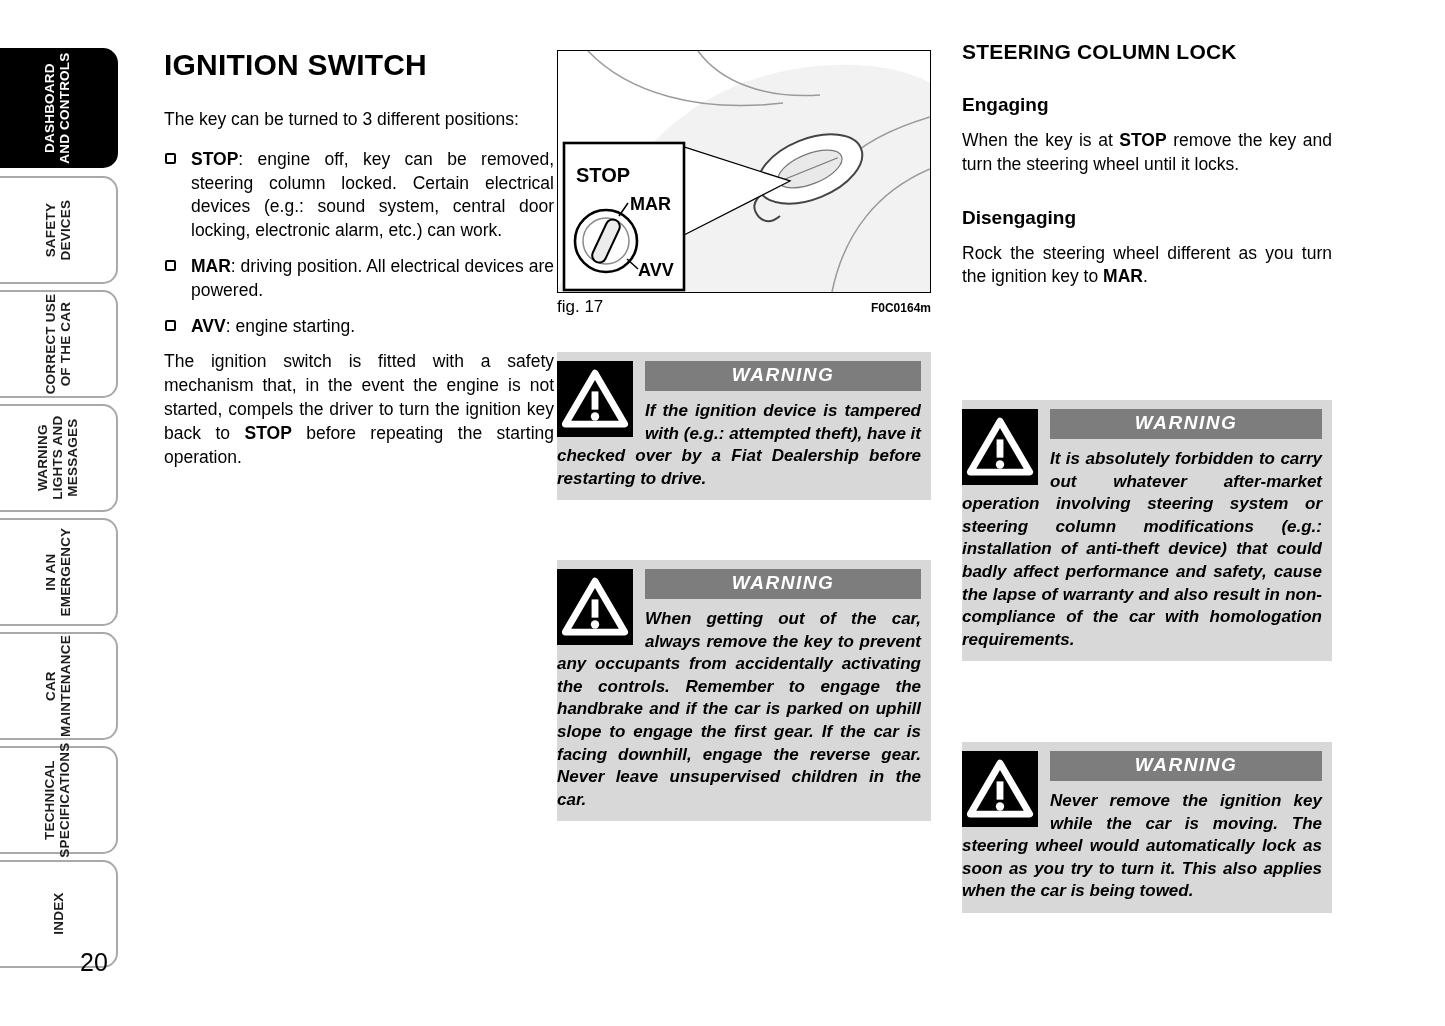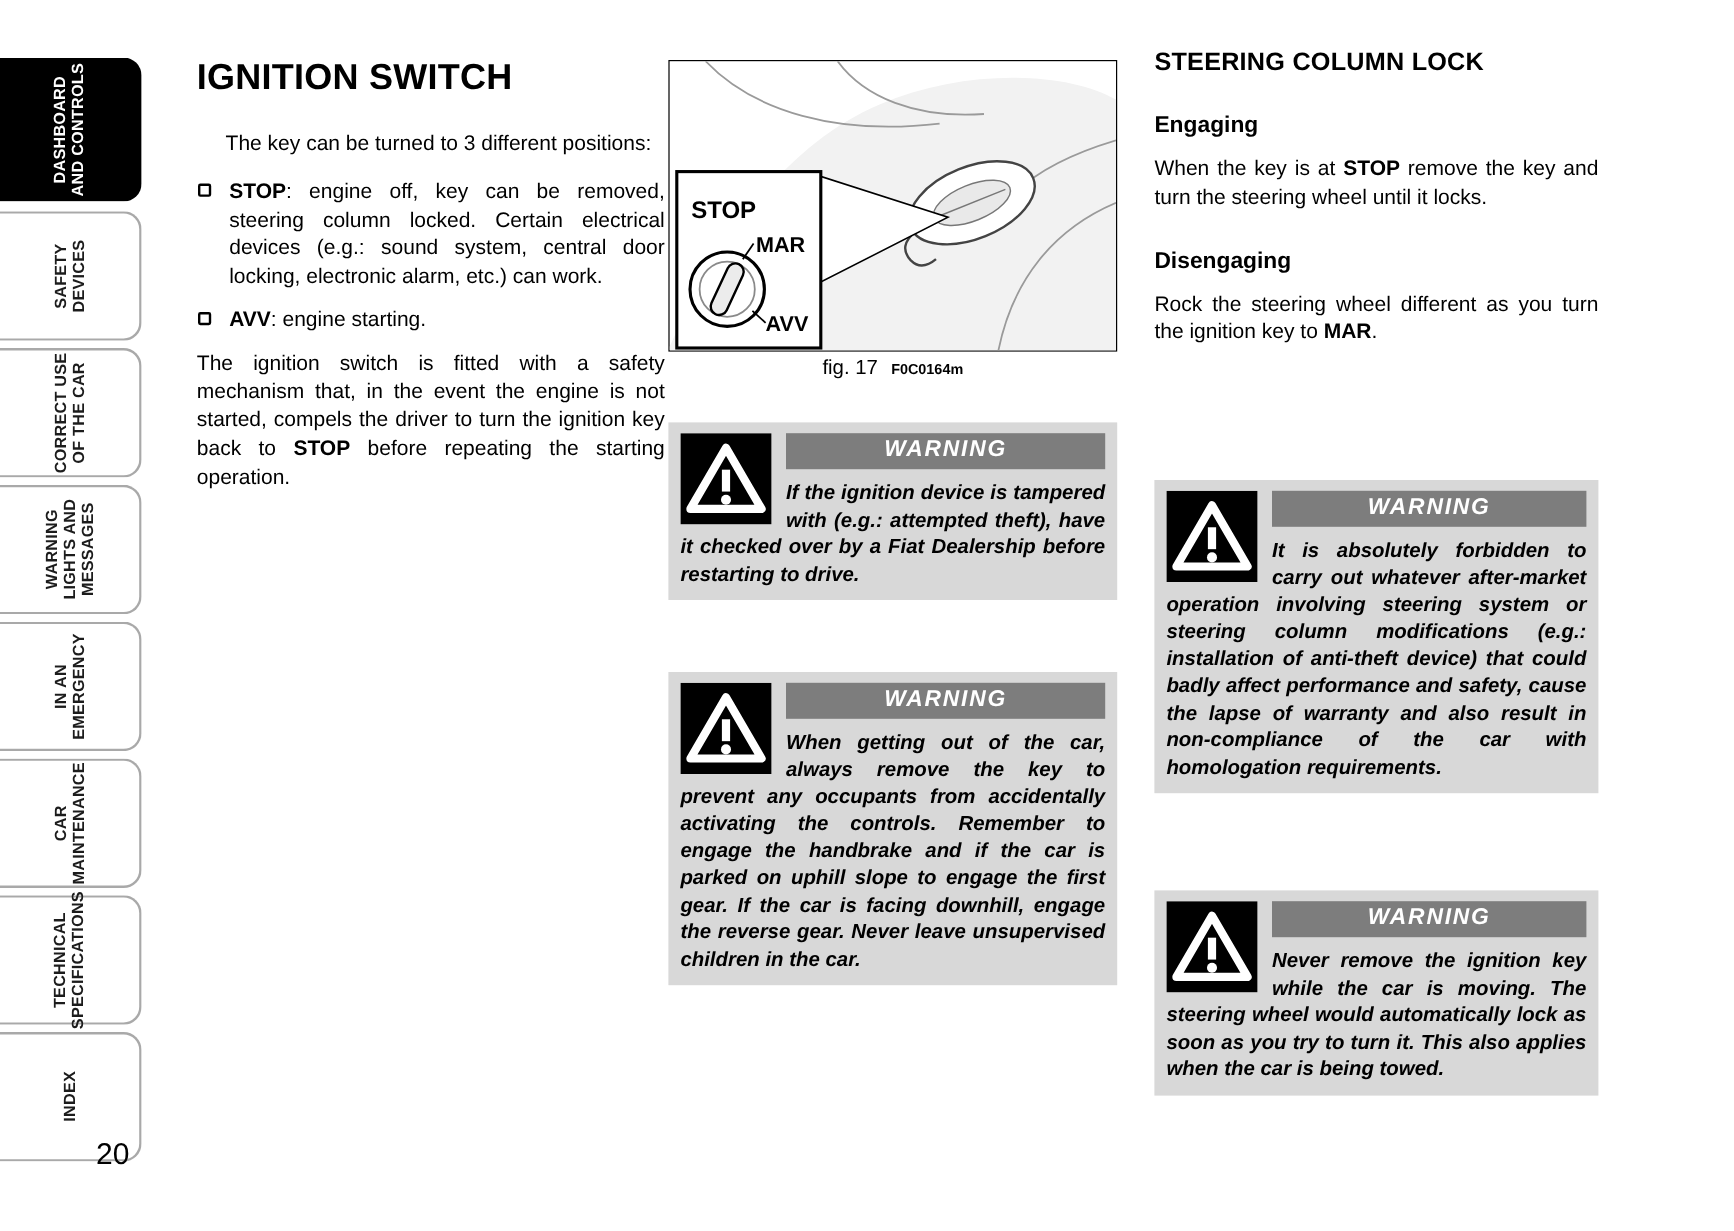--- a/index.html
+++ b/index.html
@@ -17,39 +17,39 @@
   .tab.active .tab-label { color:#fff; }
   .page-number { position:absolute; left:80px; top:948px; font-size:25px; font-weight:normal; }
 
   
   .body-text { font-size:17.5px; line-height:1.36; text-align:justify; }
   b.inline { font-weight:bold; }
 
   
   .col-left { position:absolute; left:164px; top:48px; width:390px; }
   .col-left h1 { font-size:30px; font-weight:bold; letter-spacing:.2px; margin-bottom:26px; }
-  .intro { margin-bottom:16px;margin-left:24px; }
+  .intro { margin-bottom:16px; }
   .bullet { position:relative; padding-left:27px; margin-bottom:12px; }
   .square-icon { position:absolute; left:1px; top:5px; width:11px; height:11px;
     border:2.5px solid #000; border-radius:2px; background:#fff; }
   .safety-note { margin-top:8px; }
 
   
   .figure-box { position:absolute; left:557px; top:50px; width:374px; height:243px;
     border:1.5px solid #000; background:#fff; }
   .fig-art { width:100%; height:100%; display:block; }
   .fig-lbl { font-family:"Liberation Sans", sans-serif; font-weight:bold; font-size:18px; fill:#000; }
   .fig-lbl.big { font-size:20px; }
   .fig-caption-row { position:absolute; left:557px; top:297px; width:374px;
-    display:flex; justify-content:center; align-items:baseline; }
+    display:flex; justify-content:space-between; align-items:baseline; }
   .fig-caption { font-size:17px; }
   .fig-code { font-size:12px; font-weight:bold;padding-left:11px; }
 
   
-  .warning-box { background:#d8d8d8; padding:9px 10px 10px 10px; }
+  .warning-box { background:#d8d8d8; padding:9px 10px 10px 0; }
   .warn-icon { float:left; width:76px; height:76px; margin:0 12px 8px 0; }
   .warn-icon svg { width:100%; height:100%; display:block; }
   .warn-bar { overflow:hidden; background:#7d7d7d; color:#fff; font-weight:bold; font-style:italic;
     font-size:19px; text-align:center; letter-spacing:1.5px; padding:3px 0 5px; margin-bottom:9px; }
   .warn-text { font-weight:bold; font-style:italic; font-size:17px; line-height:1.33; text-align:justify; }
   .wb-1 { position:absolute; left:557px; top:352px; width:374px; min-height:148px; }
   .wb-2 { position:absolute; left:557px; top:560px; width:374px; }
   .wb-3 { position:absolute; left:962px; top:400px; width:370px; }
   .wb-4 { position:absolute; left:962px; top:742px; width:370px; }
 
@@ -100,20 +100,24 @@
   <div class="page-number">20</div>
 
   <div class="col-left">
     <h1>IGNITION SWITCH</h1>
 
     <p class="body-text intro">The key can be turned to 3 different positions:</p>
 
     <div class="body-text bullet">
       <span class="square-icon"></span>
       <b class="inline">STOP</b><span>: engine off, key can be removed, steering column locked. Certain electrical devices (e.g.: sound system, central door locking, electronic alarm, etc.) can work.</span>
+    </div>
+    <div class="body-text bullet">
+      <span class="square-icon"></span>
+      <b class="inline">MAR</b><span>: driving position. All electrical devices are powered.</span>
     </div>
     <div class="body-text bullet">
       <span class="square-icon"></span>
       <b class="inline">AVV</b><span>: engine starting.</span>
     </div>
 
     <p class="body-text safety-note">
       <span>The ignition switch is fitted with a safety mechanism that, in the event the engine is not started, compels the driver to turn the ignition key back to </span><b class="inline">STOP</b><span> before repeating the starting operation.</span>
     </p>
   </div>

